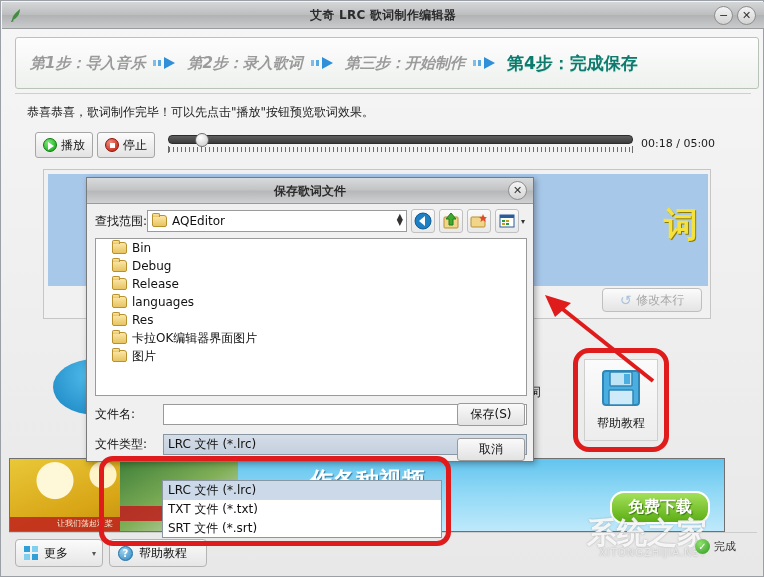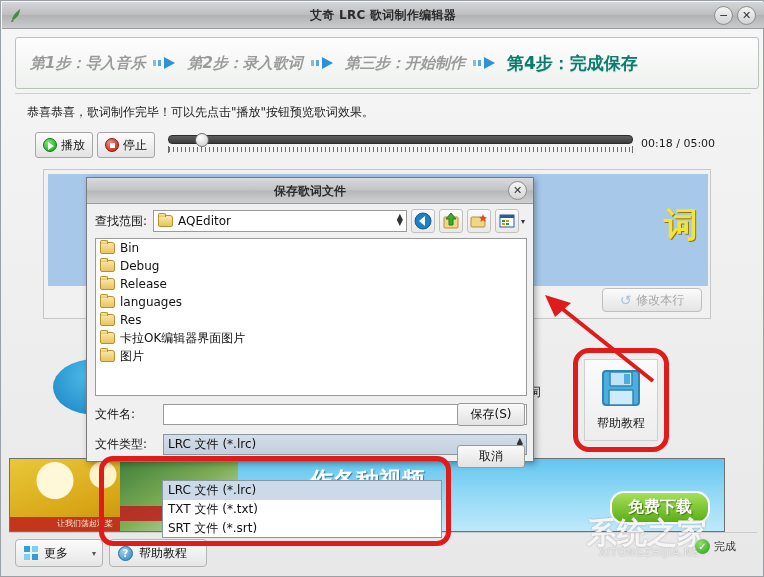--- a/index.html
+++ b/index.html
@@ -329,21 +329,21 @@
     width: 19px; height: 19px; border-radius: 50%;
     background: linear-gradient(#f5f5f5, #d5d5d5);
     border: 1px solid #8d8d8d;
     display: flex; align-items: center; justify-content: center;
     font-size: 11px; color: #333;
   }
   .dlg-toolbar {
     position: absolute; left: 0; top: 26px; width: 100%; height: 34px;
     display: flex; align-items: center; padding: 0 8px;
   }
-  .lookin-label { font-size: 12px; color: #111; margin-right: 6px; white-space: nowrap; }
+  .lookin-label { font-size: 12px; color: #111; white-space: nowrap; }
   .lookin-combo {
     flex: 1; height: 22px;
     background: #fff; border: 1px solid #9a9a9a;
     display: flex; align-items: center; gap: 5px; padding: 0 4px;
     font-size: 12px; color: #111;
     position: relative;
   }
   .folder-ico {
     width: 15px; height: 12px; display: inline-block; position: relative;
     background: linear-gradient(#fbe7a8, #e8c461);
@@ -368,21 +368,21 @@
   .tb-caret { margin-left: 2px; font-size: 8px; color: #333; }
 
   .file-list {
     position: absolute; left: 8px; top: 60px;
     width: 432px; height: 158px;
     background: #fff; border: 1px solid #9a9a9a;
     overflow: hidden;
   }
   .file-item {
     display: flex; align-items: center; gap: 5px;
-    height: 18px; padding-left: 4px;
+    height: 18px; padding-left: 16px;
     font-size: 12px; color: #111;
   }
   .fname-row {
     position: absolute; left: 8px; top: 225px; width: 432px; height: 22px;
     display: flex; align-items: center;
   }
   .fname-label { width: 68px; font-size: 12px; color: #111; }
   .fname-input {
     flex: 1; height: 21px; background: #fff; border: 1px solid #9a9a9a;
     font-size: 12px; color: #111; padding: 0 4px; line-height: 19px; text-align: right;
@@ -400,21 +400,21 @@
   }
   .dlg-btn {
     position: absolute; right: 8px;
     width: 68px; height: 23px;
     background: linear-gradient(#fafafa, #e2e2e2);
     border: 1px solid #9a9a9a; border-radius: 3px;
     display: flex; align-items: center; justify-content: center;
     font-size: 12px; color: #111;
   }
   .dlg-btn.save { top: 225px; }
-  .dlg-btn.cancel { top: 267px; margin-left: 44px; }
+  .dlg-btn.cancel { top: 260px; margin-left: 44px; }
 
   
   .ftype-dropdown {
     position: absolute; left: 161px; top: 479px;
     width: 280px; height: 58px;
     background: #fff; border: 1px solid #8b96a3;
     z-index: 40;
   }
   .dd-item { height: 19px; line-height: 19px; padding-left: 5px; font-size: 12px; color: #111; }
   .dd-item.sel { background: #ccd9e8; }

